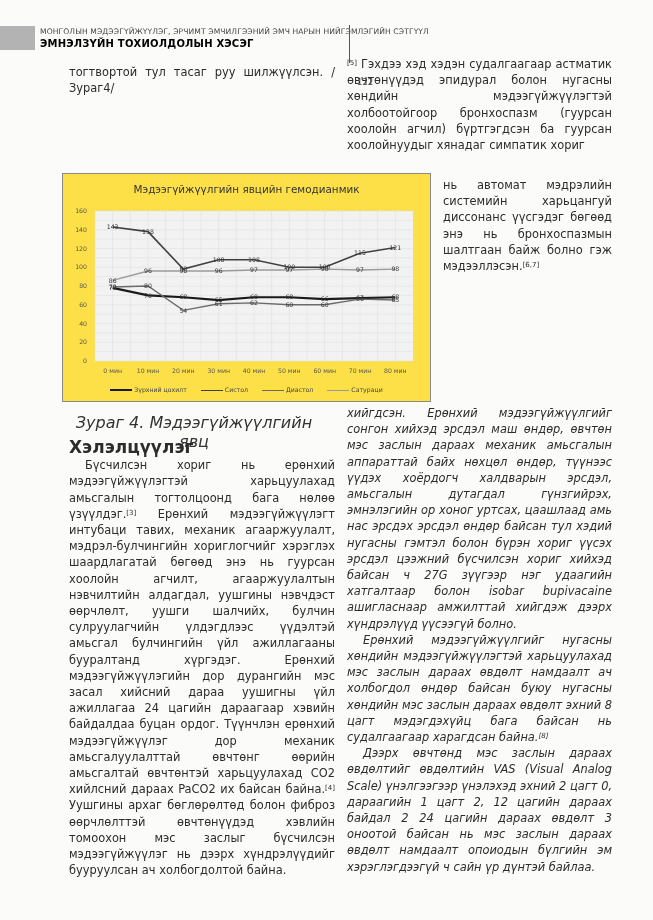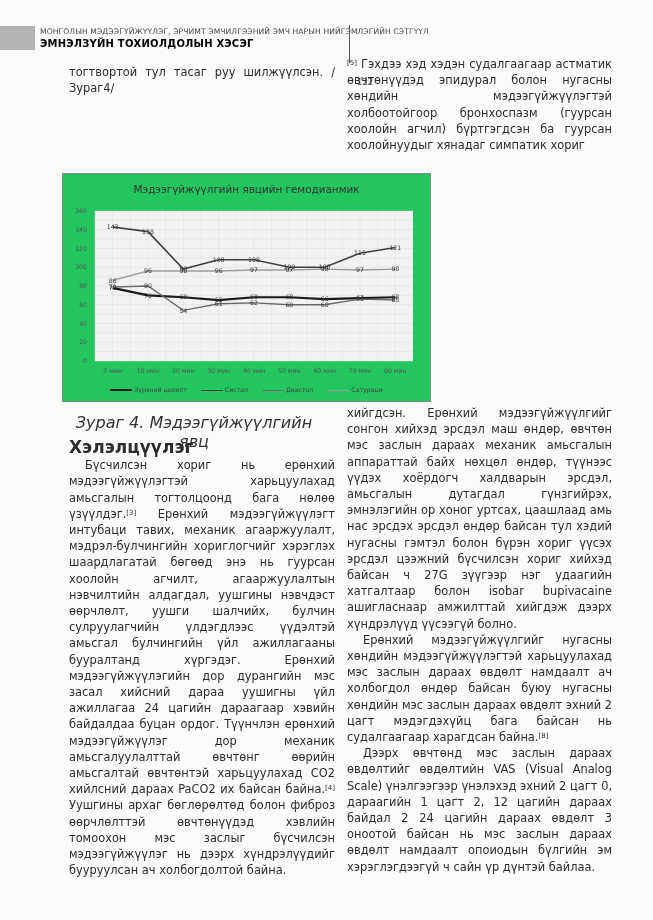--- a/index.html
+++ b/index.html
@@ -15,25 +15,25 @@
   .hdr-page { position:absolute; left:357px; top:33px; font-size:8.5px; color:#444;margin-top:44px; }
 
   .col { position:absolute; font-size:11.4px; line-height:16.2px; color:#2c2c2c;margin-left:9px; }
   .col p { margin:0; text-align:justify; }
   .col p.ind { text-indent:16px; }
   .col sup { font-size:7px; vertical-align:top; position:relative; top:-1px; }
 
   #left-top { left:60px; top:64px; width:266px; }
   #right-top { left:338px; top:56px; width:265px; }
   #right-narrow { left:434px; top:177px; width:169px; }
-  #right-bottom { left:338px; top:405px; width:265px; }
+  #right-bottom { left:338px; top:405px; width:265px;font-style:italic; }
   #left-bottom { left:60px; top:439px; width:266px; }
   .section-h { font-weight:bold; font-size:17px; margin-bottom:2px !important; }
 
-  .figure { position:absolute; left:62px; top:173px; width:367px; height:227px; border:1px solid #8a8a8a; background:#22c55e; }
+  .figure { position:absolute; left:62px; top:173px; width:367px; height:227px; border:1px solid #8a8a8a; background:#fde047; }
   .fig-title { position:absolute; left:0; width:100%; top:9px; text-align:center; font-size:10.4px; color:#333; }
   .plot { position:absolute; left:0; top:0; }
   .ytick { font-size:6.2px; fill:#555; font-family:"DejaVu Sans", sans-serif; }
   .xtick { font-size:6.2px; fill:#555; font-family:"DejaVu Sans", sans-serif; }
   .dlab { font-size:6.2px; fill:#333; font-family:"DejaVu Sans", sans-serif; }
   .legend { position:absolute; left:0; width:100%; top:212px; text-align:center; font-size:6.2px; color:#444; white-space:nowrap; }
   .legend span.item { margin:0 7px; }
   .legend .sw { display:inline-block; width:22px; height:0; vertical-align:middle; margin-right:2px; }
   .caption { position:absolute; left:60px; top:413px; width:268px; text-align:center; font-style:italic; font-size:16px; color:#333; }
 </style>
@@ -48,20 +48,21 @@
 
 <div class="col" id="left-top">
   <p>тогтвортой тул тасаг руу шилжүүлсэн. /Зураг4/</p>
 </div>
 
 <div class="col" id="right-top">
   <p><sup>[5]</sup> <span>Гэхдээ хэд хэдэн судалгаагаар астматик өвчтөнүүдэд эпидурал болон нугасны хөндийн мэдээгүйжүүлэгтэй холбоотойгоор бронхоспазм (гуурсан хоолойн агчил) бүртгэгдсэн ба гуурсан хоолойнуудыг хянадаг симпатик хориг</span></p>
 </div>
 
 <div class="col" id="right-narrow">
+  <p><span>нь автомат мэдрэлийн системийн харьцангуй диссонанс үүсгэдэг бөгөөд энэ нь бронхоспазмын шалтгаан байж болно гэж мэдээллэсэн.</span><sup>[6,7]</sup></p>
 </div>
 
 <div class="figure">
   <div class="fig-title">Мэдээгүйжүүлгийн явцийн гемодианмик</div>
   <svg class="plot" id="plot" width="367" height="227">
       <rect x="32" y="37" width="318" height="150" fill="#f2f2f2"></rect>
       <line x1="32" y1="37" x2="32" y2="187" stroke="#dcdcdc" stroke-width="0.5"></line>
       <line x1="49.66666666666667" y1="37" x2="49.66666666666667" y2="187" stroke="#dcdcdc" stroke-width="0.5"></line>
       <line x1="67.33333333333334" y1="37" x2="67.33333333333334" y2="187" stroke="#dcdcdc" stroke-width="0.5"></line>
       <line x1="85.00000000000001" y1="37" x2="85.00000000000001" y2="187" stroke="#dcdcdc" stroke-width="0.5"></line>
@@ -154,20 +155,20 @@
       <text x="261.6666666666667" y="97.325" text-anchor="middle" class="dlab">98</text>
       <text x="297" y="98.2625" text-anchor="middle" class="dlab">97</text>
       <text x="332.33333333333337" y="97.325" text-anchor="middle" class="dlab">98</text>
     </svg>
   <div class="legend" id="legend"><span class="item"><span class="sw" style="border-top: 2.2px solid rgb(26, 26, 26);"></span><span>Зүрхний цохилт</span></span><span class="item"><span class="sw" style="border-top: 1.6px solid rgb(64, 64, 64);"></span><span>Систол</span></span><span class="item"><span class="sw" style="border-top: 1.4px solid rgb(106, 106, 106);"></span><span>Диастол</span></span><span class="item"><span class="sw" style="border-top: 1.4px solid rgb(154, 154, 154);"></span><span>Сатураци</span></span></div>
 </div>
 <div class="caption">Зураг 4. Мэдээгүйжүүлгийн явц</div>
 
 <div class="col" id="right-bottom">
   <p>хийгдсэн. Ерөнхий мэдээгүйжүүлгийг сонгон хийхэд эрсдэл маш өндөр, өвчтөн мэс заслын дараах механик амьсгалын аппараттай байх нөхцөл өндөр, түүнээс үүдэх хоёрдогч халдварын эрсдэл, амьсгалын дутагдал гүнзгийрэх, эмнэлэгийн ор хоног уртсах, цаашлаад амь нас эрсдэх эрсдэл өндөр байсан тул хэдий нугасны гэмтэл болон бүрэн хориг үүсэх эрсдэл цээжний бүсчилсэн хориг хийхэд байсан ч 27G зүүгээр нэг удаагийн хатгалтаар болон isobar bupivacaine ашигласнаар амжилттай хийгдэж дээрх хүндрэлүүд үүсээгүй болно.</p>
-  <p class="ind"><span>Ерөнхий мэдээгүйжүүлгийг нугасны хөндийн мэдээгүйжүүлэгтэй харьцуулахад мэс заслын дараах өвдөлт намдаалт ач холбогдол өндөр байсан буюу нугасны хөндийн мэс заслын дараах өвдөлт эхний 2 цагт мэдэгдэхүйц бага байсан нь судалгаагаар харагдсан байна.</span><sup>[8]</sup></p>
+  <p class="ind"><span>Ерөнхий мэдээгүйжүүлгийг нугасны хөндийн мэдээгүйжүүлэгтэй харьцуулахад мэс заслын дараах өвдөлт намдаалт ач холбогдол өндөр байсан буюу нугасны хөндийн мэс заслын дараах өвдөлт эхний 8 цагт мэдэгдэхүйц бага байсан нь судалгаагаар харагдсан байна.</span><sup>[8]</sup></p>
   <p class="ind">Дээрх өвчтөнд мэс заслын дараах өвдөлтийг өвдөлтийн VAS (Visual Analog Scale) үнэлгээгээр үнэлэхэд эхний 2 цагт 0, дараагийн 1 цагт 2, 12 цагийн дараах байдал 2 24 цагийн дараах өвдөлт 3 оноотой байсан нь мэс заслын дараах өвдөлт намдаалт опоиодын бүлгийн эм хэрэглэгдээгүй ч сайн үр дүнтэй байлаа.</p>
 </div>
 
 <div class="col" id="left-bottom">
   <p class="section-h">Хэлэлцүүлэг</p>
   <p class="ind"><span>Бүсчилсэн хориг нь ерөнхий мэдээгүйжүүлэгтэй харьцуулахад амьсгалын тогтолцоонд бага нөлөө үзүүлдэг.</span><sup>[3]</sup><span> Ерөнхий мэдээгүйжүүлэгт интубаци тавих, механик агааржуулалт, мэдрэл-булчингийн хориглогчийг хэрэглэх шаардлагатай бөгөөд энэ нь гуурсан хоолойн агчилт, агааржуулалтын нэвчилтийн алдагдал, уушгины нэвчдэст өөрчлөлт, уушги шалчийх, булчин сулруулагчийн үлдэгдлээс үүдэлтэй амьсгал булчингийн үйл ажиллагааны бууралтанд хүргэдэг. Ерөнхий мэдээгүйжүүлэгийн дор дурангийн мэс засал хийсний дараа уушигны үйл ажиллагаа 24 цагийн дараагаар хэвийн байдалдаа буцан ордог. Түүнчлэн ерөнхий мэдээгүйжүүлэг дор механик амьсгалуулалттай өвчтөнг өөрийн амьсгалтай өвчтөнтэй харьцуулахад CO2 хийлсний дараах PaCO2 их байсан байна.</span><sup>[4]</sup><span> Уушгины архаг бөглөрөлтөд болон фиброз өөрчлөлттэй өвчтөнүүдэд хэвлийн томоохон мэс заслыг бүсчилсэн мэдээгүйжүүлэг нь дээрх хүндрэлүүдийг бууруулсан ач холбогдолтой байна.</span></p>
 </div>
 
 </body></html>

